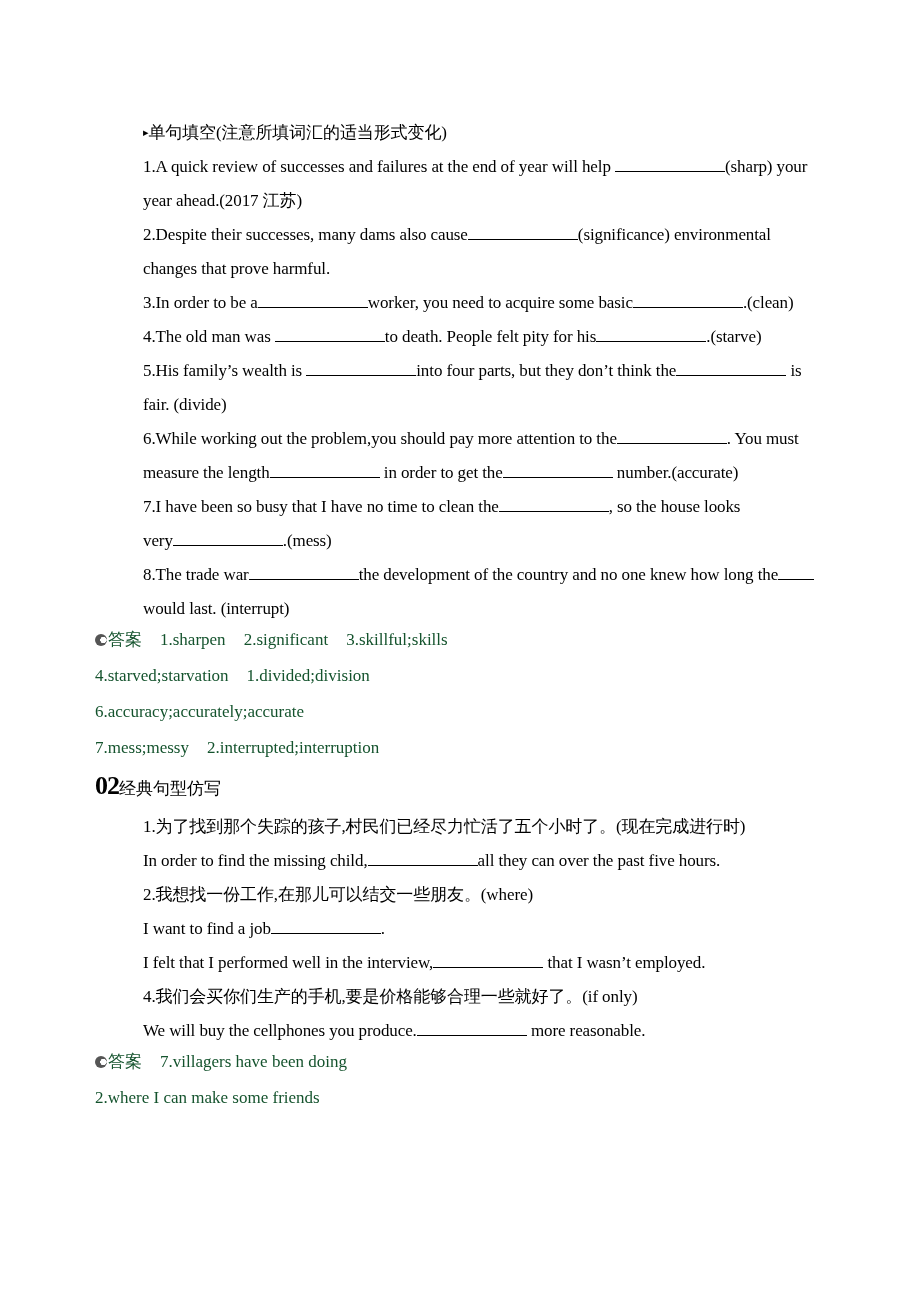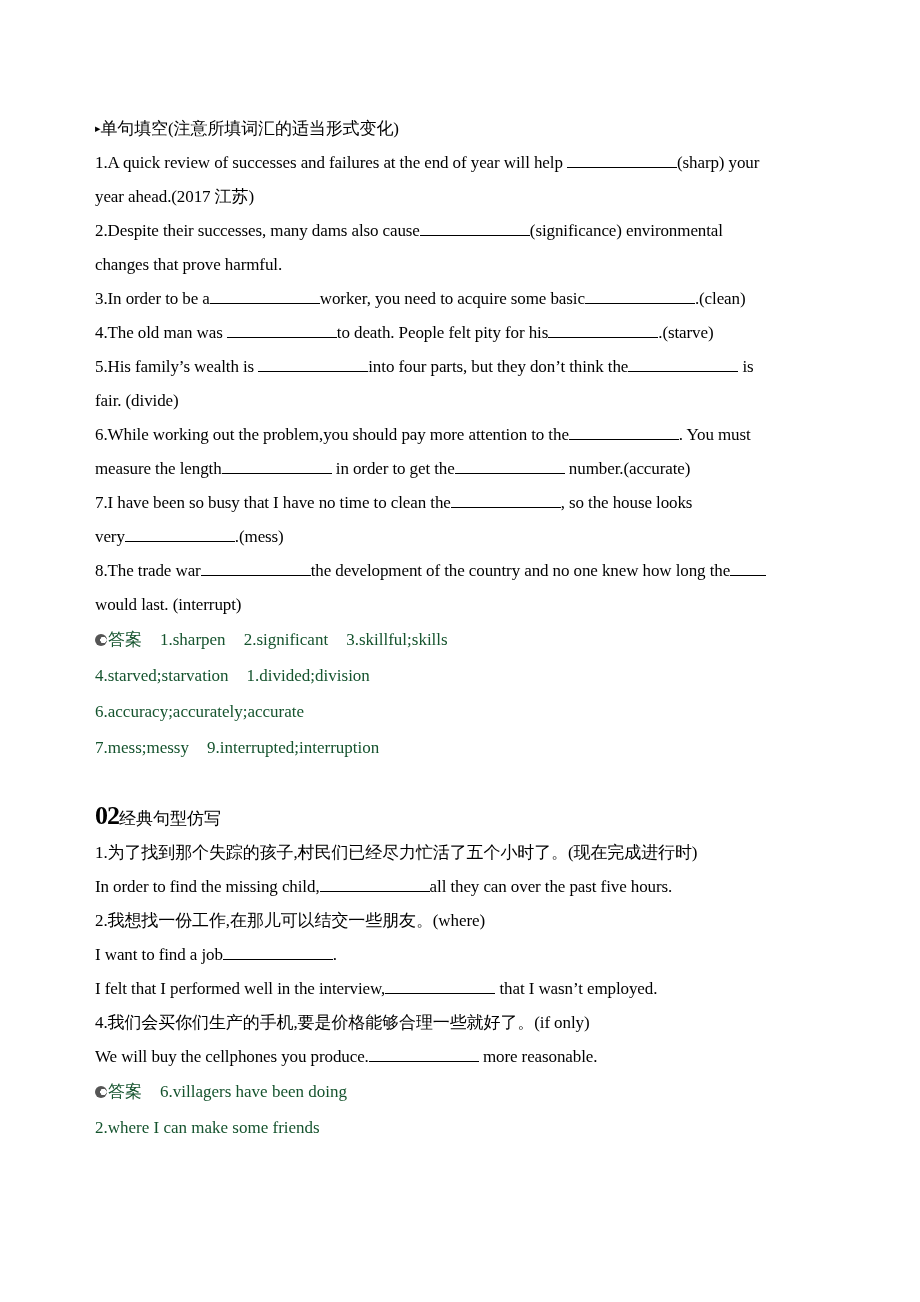--- a/index.html
+++ b/index.html
@@ -1,29 +1,29 @@
 <!DOCTYPE html>
 <html><head>
 <meta charset="utf-8">
 <style>
   html, body { margin: 0; padding: 0; background: #ffffff; }
   body { width: 920px; height: 1302px; position: relative; overflow: hidden;
          font-family: "Liberation Serif", "DejaVu Serif", serif; color: #000; }
   .page { position: absolute; left: 95px; top: 112px; width: 740px; }
-  .line { font-size: 17px; line-height: 34px; height: 34px; white-space: nowrap; letter-spacing: -0.1px; }
+  .line { font-size: 17px; line-height: 42px; height: 34px; white-space: nowrap; letter-spacing: -0.1px; margin-left: 48px; }
   .blank { display: inline-block; border-bottom: 1px solid #000; height: 14px; vertical-align: baseline; }
   .b110 { width: 110px; }
   .b36 { width: 36px; }
   .heading .tri { font-size: 11px; display: inline-block; transform: translateY(-2px); }
   .ans { color: #14532d; font-size: 17px; line-height: 36px; height: 36px; white-space: nowrap; }
   .ans .gap { display: inline-block; width: 18px; }
   .ans-icon { display: inline-block; width: 12px; height: 12px; border-radius: 50%;
               background: radial-gradient(circle at 70% 50%, #fff 0 30%, #555 32% 100%);
               margin-right: 1px; transform: translateY(1px); }
-  .sec2 { margin-top: 30px; }
+  .sec2 { }
   .sec-num { font-weight: bold; font-size: 26px; letter-spacing: -1px; }
   .sec-title { font-size: 17px; }
   .sec-head { height: 40px; line-height: 40px; }
 </style>
 </head>
 <body>
 
 <div class="page">
 
   <div class="line heading">
@@ -75,21 +75,21 @@
   <div class="ans">
     <span class="ans-icon"></span><span>答案</span><span class="gap"></span><span>1.sharpen</span><span class="gap"></span><span>2.significant</span><span class="gap"></span><span>3.skillful;skills</span>
   </div>
   <div class="ans">
     <span>4.starved;starvation</span><span class="gap"></span><span>1.divided;division</span>
   </div>
   <div class="ans">
     <span>6.accuracy;accurately;accurate</span>
   </div>
   <div class="ans">
-    <span>7.mess;messy</span><span class="gap"></span><span>9.interrupted;interruption</span>
+    <span>7.mess;messy</span><span class="gap"></span><span>2.interrupted;interruption</span>
   </div>
 
   <div class="sec2 sec-head">
     <span class="sec-num">02</span><span class="sec-title">经典句型仿写</span>
   </div>
 
   <div class="line">1.为了找到那个失踪的孩子,村民们已经尽力忙活了五个小时了。(现在完成进行时)</div>
   <div class="line">
     <span>In order to find the missing child,</span><span class="blank b110"></span><span>all they can over the past five hours.</span>
   </div>
@@ -102,19 +102,19 @@
   <div class="line">
     <span>I felt that I performed well in the interview,</span><span class="blank b110"></span><span> that I wasn’t employed.</span>
   </div>
 
   <div class="line">4.我们会买你们生产的手机,要是价格能够合理一些就好了。(if only)</div>
   <div class="line">
     <span>We will buy the cellphones you produce.</span><span class="blank b110"></span><span> more reasonable.</span>
   </div>
 
   <div class="ans">
-    <span class="ans-icon"></span><span>答案</span><span class="gap"></span><span>6.villagers have been doing</span>
+    <span class="ans-icon"></span><span>答案</span><span class="gap"></span><span>7.villagers have been doing</span>
   </div>
   <div class="ans">
     <span>2.where I can make some friends</span>
   </div>
 
 </div>
 
 </body></html>

